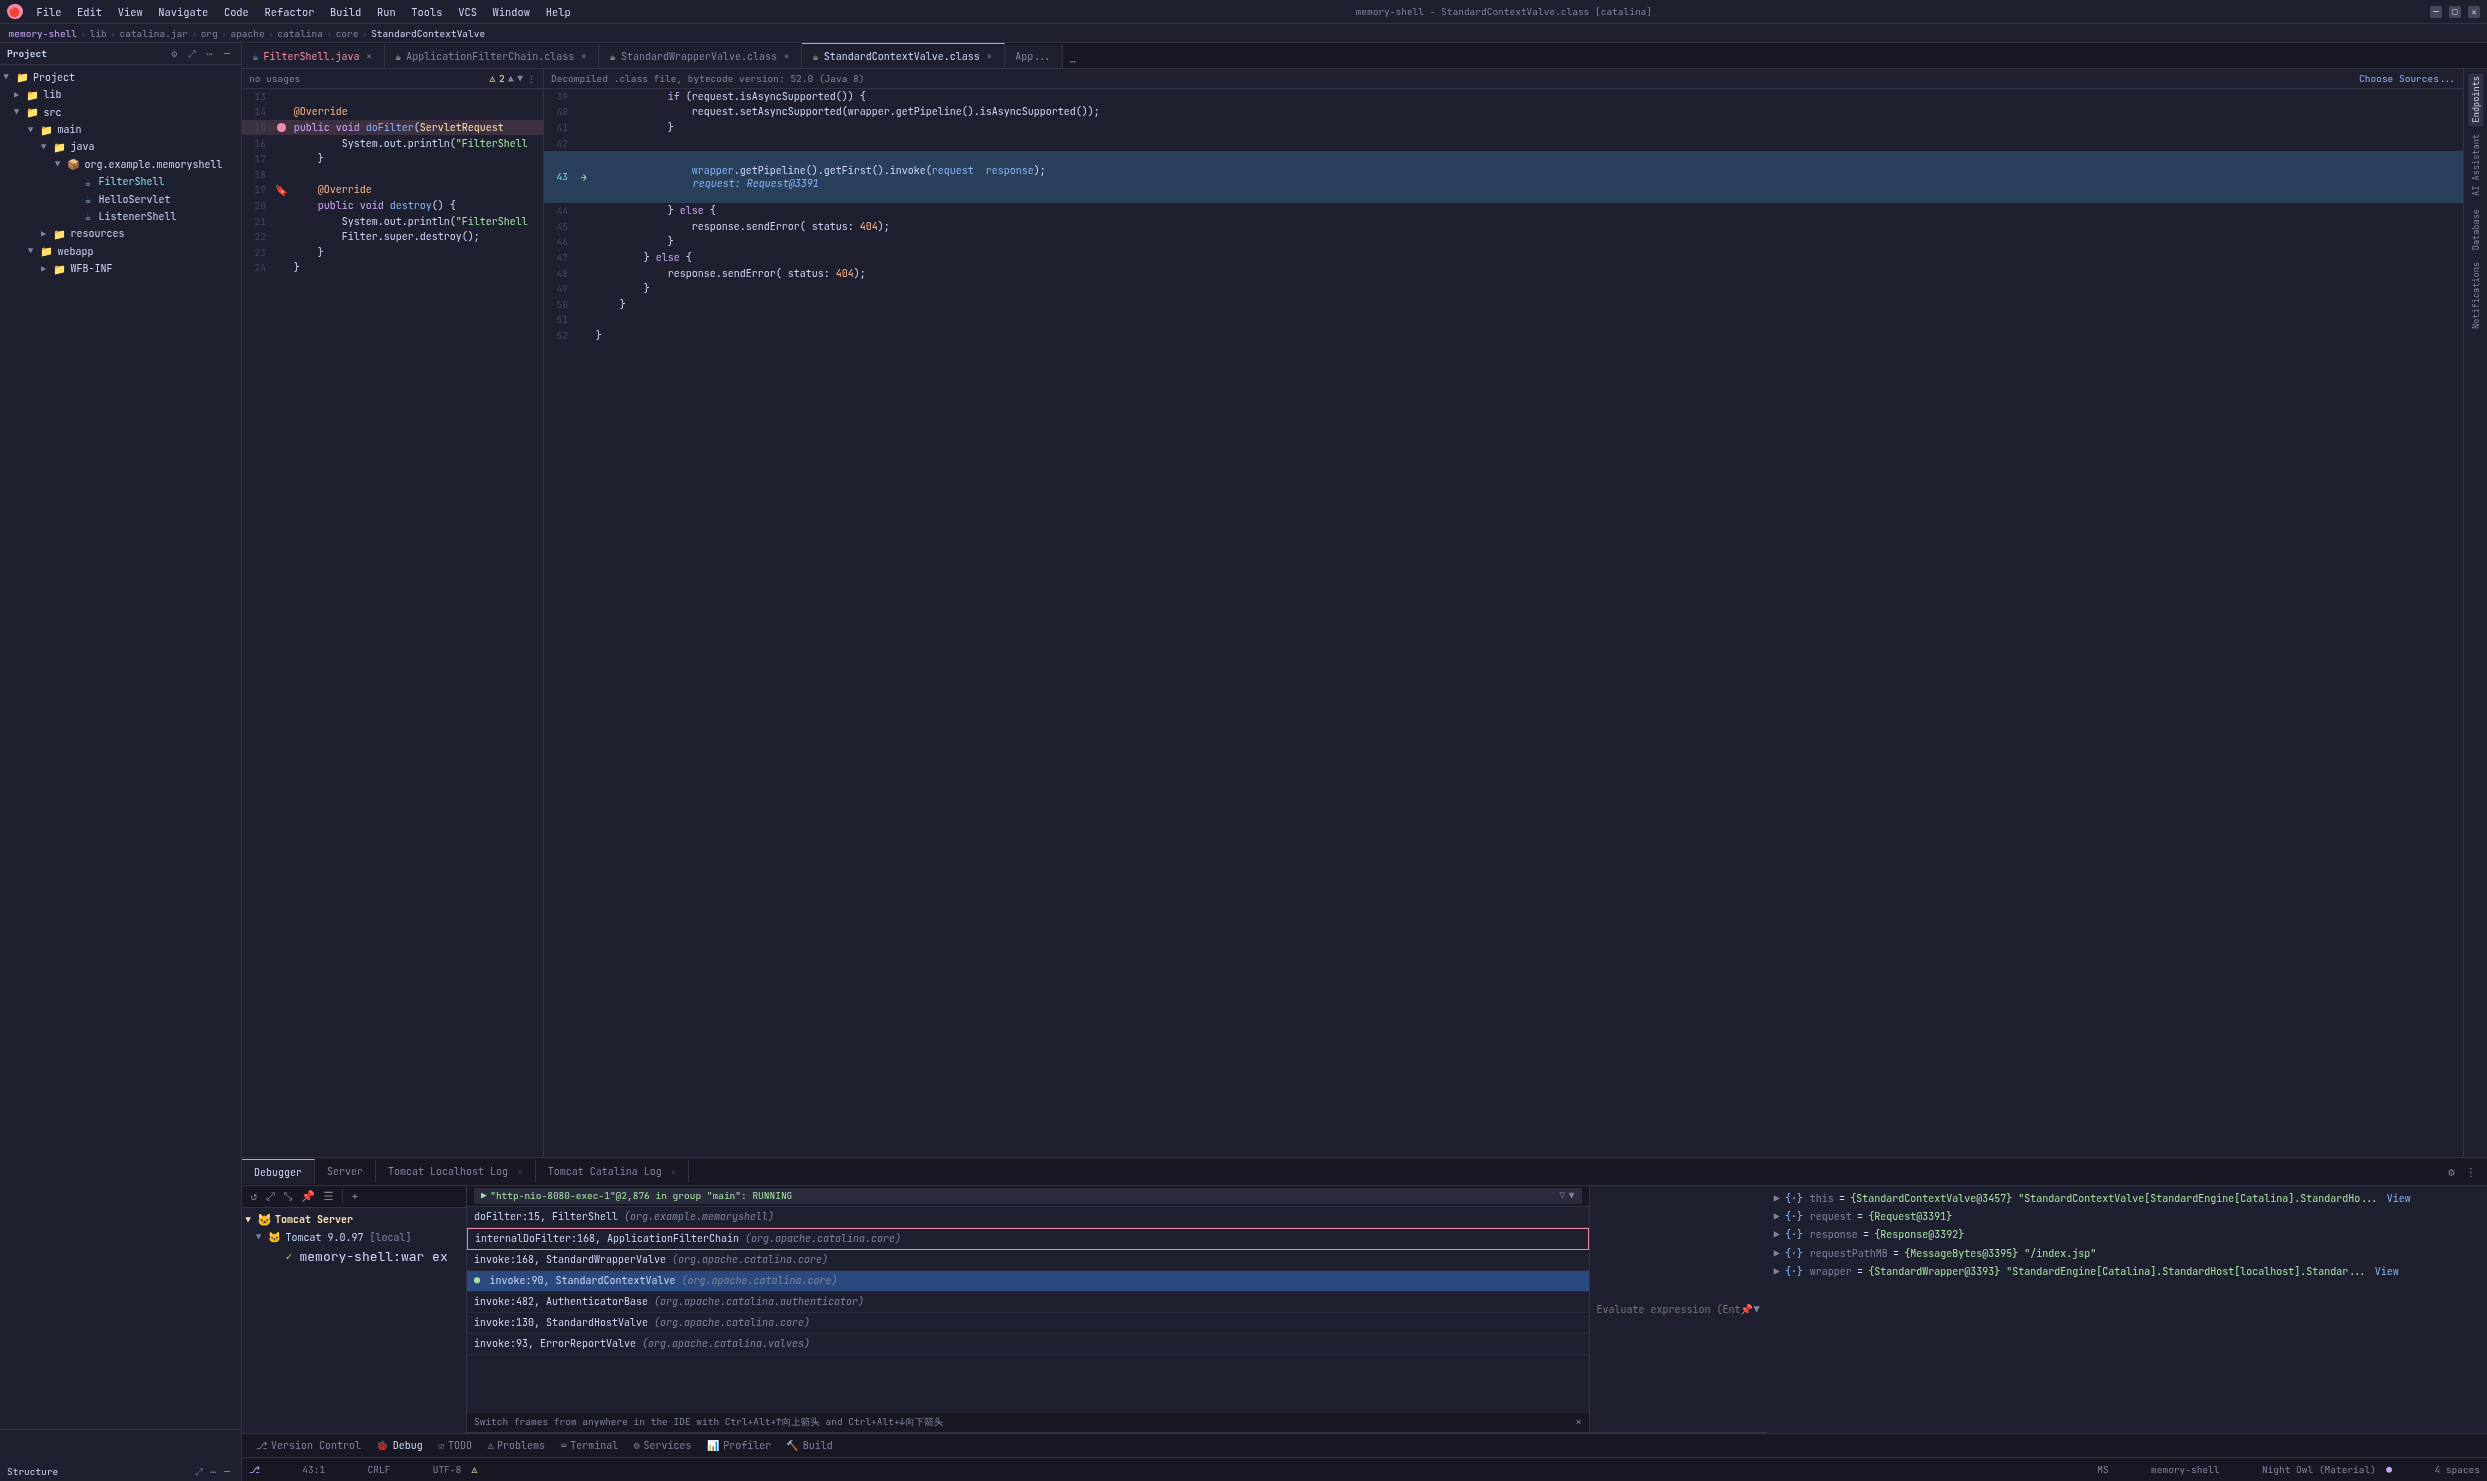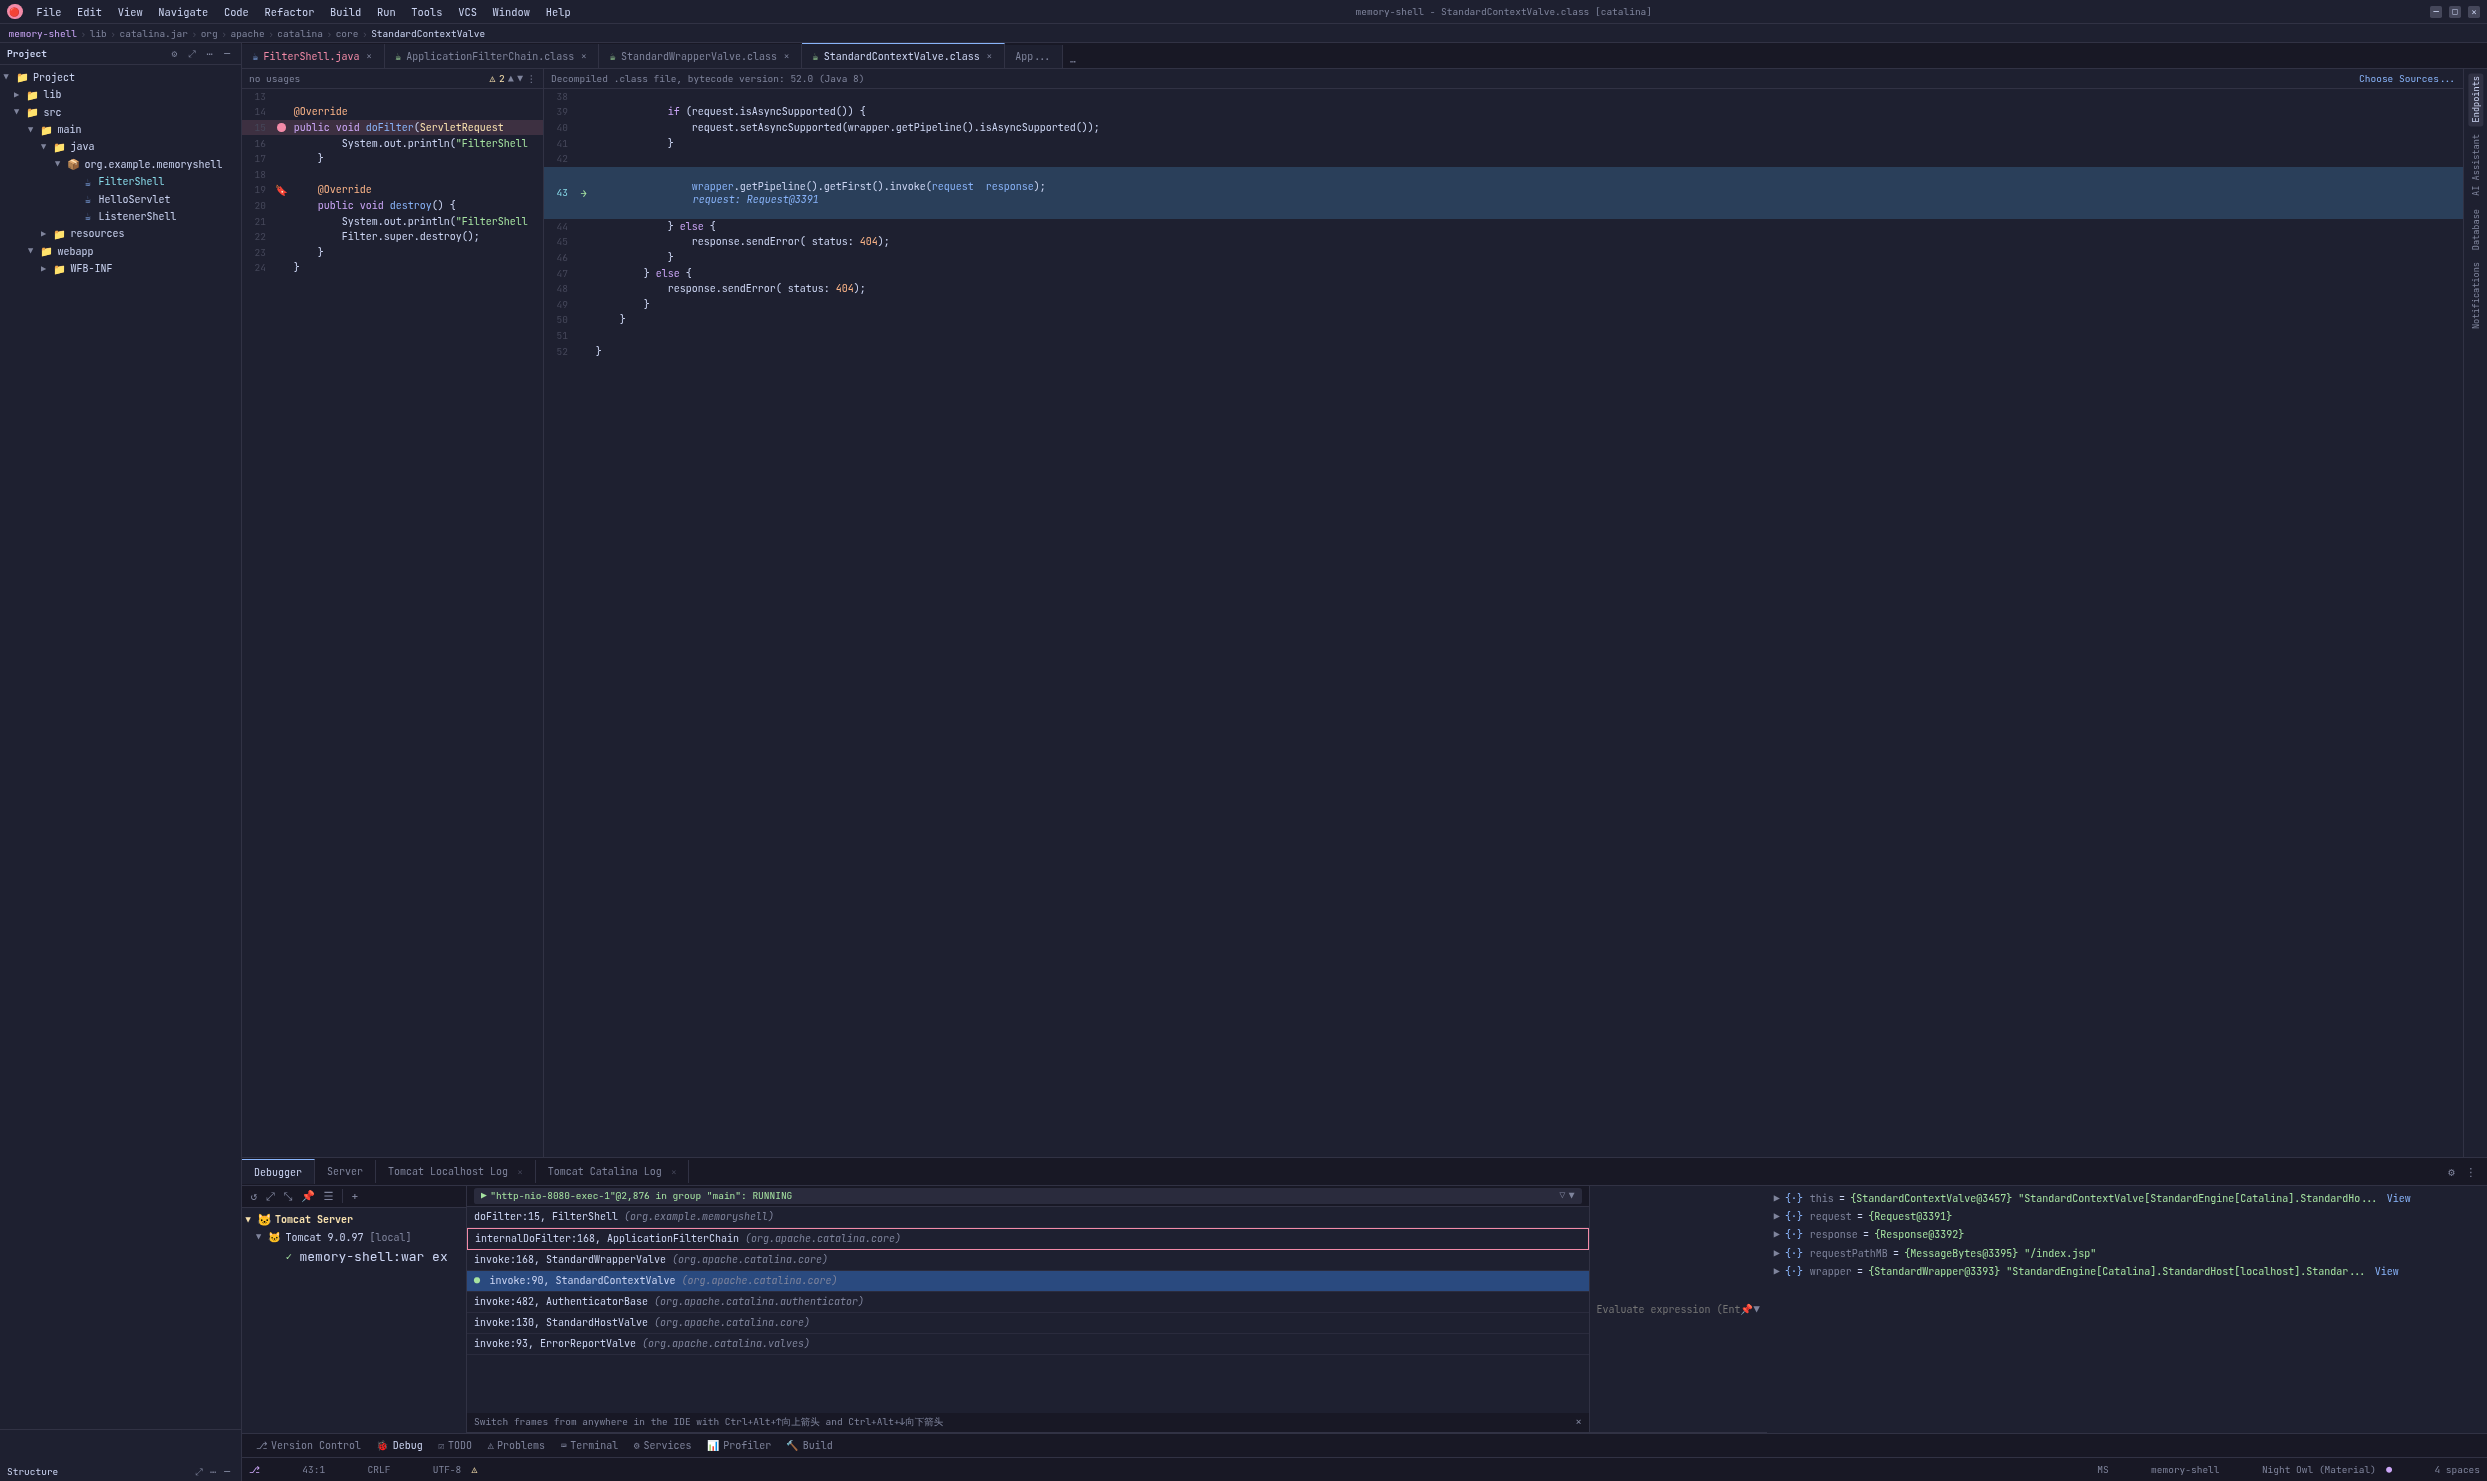--- a/index.html
+++ b/index.html
@@ -782,25 +782,20 @@
           </div>
         </div>
 
         <div class="code-pane code-pane-right">
           <div class="editor-info-bar">
             <span>Decompiled .class file, bytecode version: 52.0 (Java 8)</span>
             <span style="margin-left:auto; color:#89b4fa; cursor:pointer;">Choose Sources...</span>
           </div>
           <div class="code-editor">
             <div class="code-line">
-              <span class="line-num">38</span>
-              <span class="line-gutter"></span>
-              <span class="line-content"></span>
-            </div>
-            <div class="code-line">
               <span class="line-num">39</span>
               <span class="line-gutter"></span>
               <span class="line-content">            <span class="kw">if</span> (request.isAsyncSupported()) {</span>
             </div>
             <div class="code-line">
               <span class="line-num">40</span>
               <span class="line-gutter"></span>
               <span class="line-content">                request.setAsyncSupported(wrapper.getPipeline().isAsyncSupported());</span>
             </div>
             <div class="code-line">

